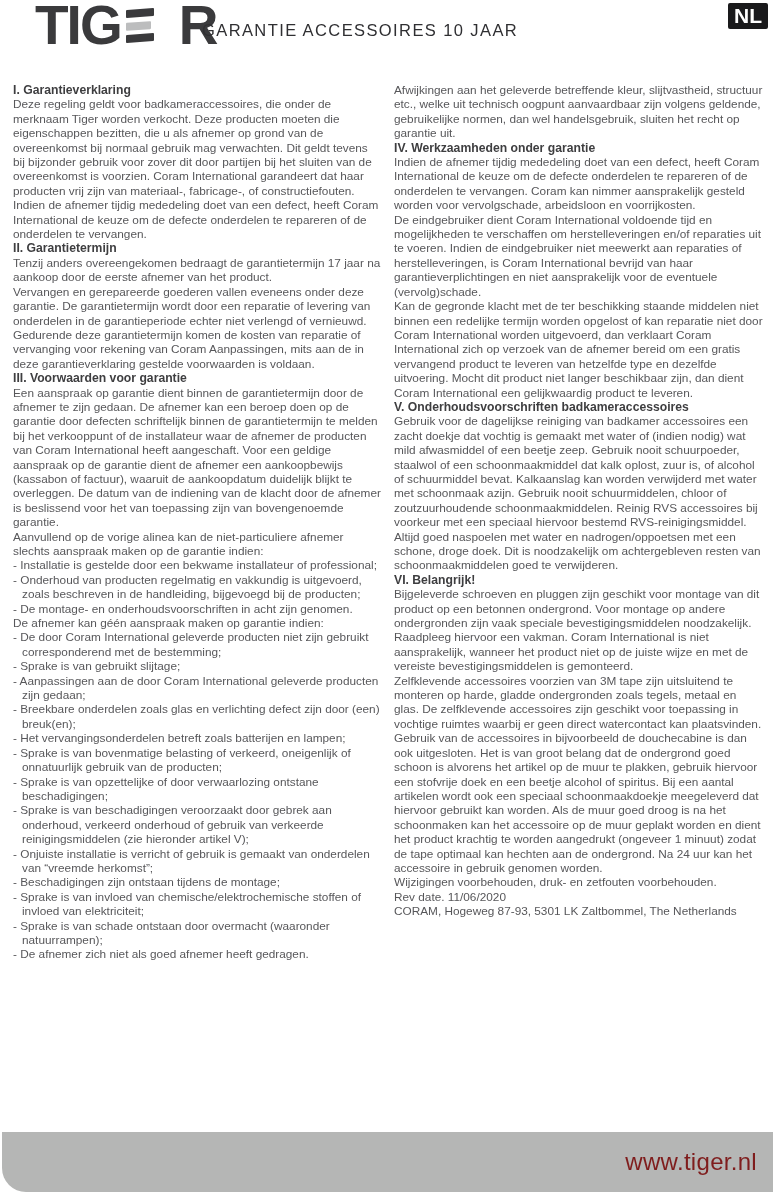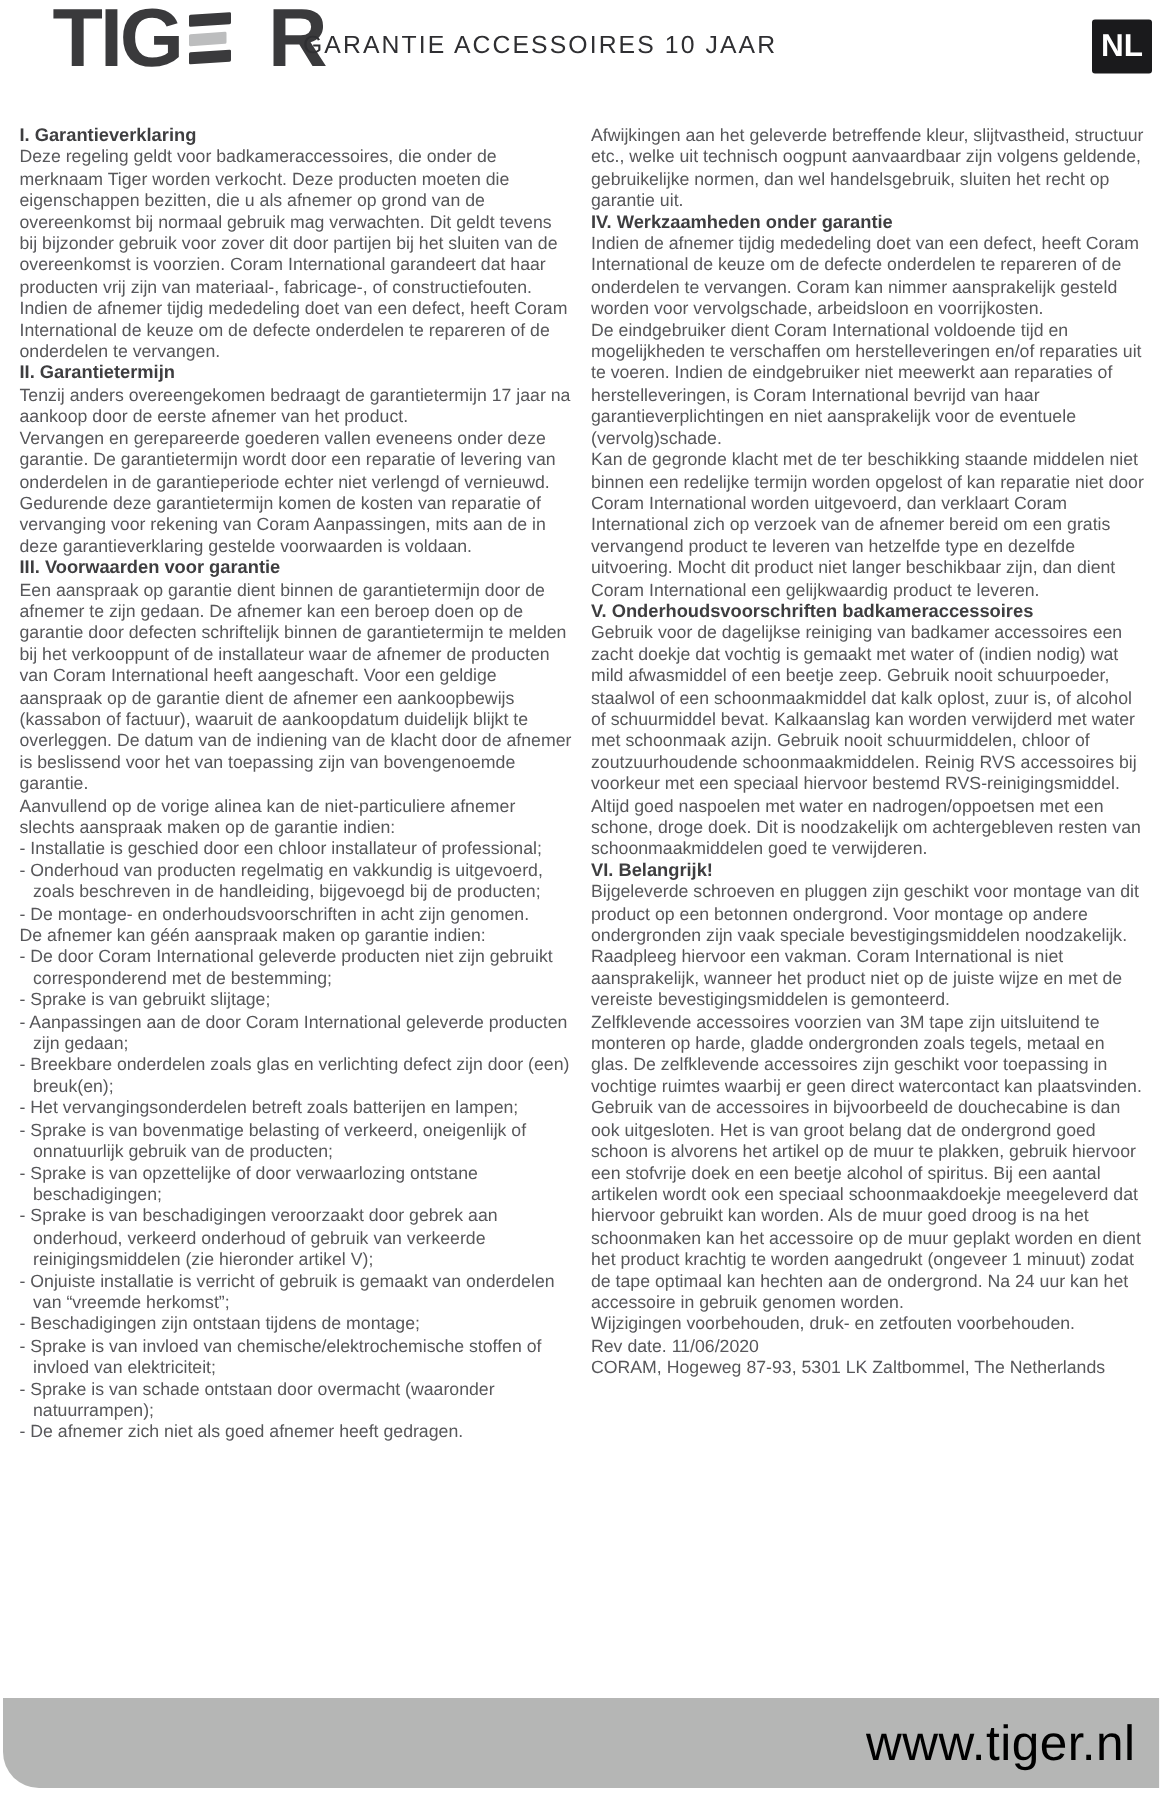--- a/index.html
+++ b/index.html
@@ -24,21 +24,21 @@
     height:33px; width:28px; margin:1px 3px 0 5px; }
   .logo-e .bar { height:8px; width:100%; background:var(--logo-dark,#3a3a3c);
     transform: skewY(-4deg); border-radius:1px; }
   .logo-e .bar.mid { background: var(--logo-light,#bcbdbe); width:88%; }
   .doc-title {
     position:absolute; left:202px; top:21px;
     font-size:16.5px; font-weight:normal; letter-spacing:1.4px;
     color:#2f2f32;
   }
   .nl-badge {
-    position:absolute; right:5px; top:13px; width:40px; height:36px;
+    position:absolute; right:5px; top:3px; width:40px; height:26px;
     background: var(--badge-bg,#1a1a1c); color:#ffffff;
     font-weight:bold; font-size:21px;
     display:flex; align-items:center; justify-content:center;
     border-radius:2px;
   }
 
   
   .columns {
     position:absolute; top:83px; left:13px; right:10px; bottom:70px;
     display:grid; grid-template-columns:1fr 1fr; column-gap:26px;
@@ -61,21 +61,21 @@
 
   
   .footer-bar {
     position:absolute; left:2px; right:0; top:1132px; height:60px;
     background: var(--footer-bg,#b5b6b5);
     border-bottom-left-radius:24px;
     display:flex; align-items:center; justify-content:flex-end;
     padding-right:16px;
   }
   .footer-url {
-    font-size:33px; color:#000000; letter-spacing:0.3px;
+    font-size:24px; color:#7f1d1d; letter-spacing:0.3px;
   }
 </style>
 </head>
 <body>
 
 <div class="page">
 
   <div class="header">
     <div class="logo">
       <span class="logo-text">TIG</span>
@@ -95,21 +95,21 @@
         <h3 class="sec-heading">I. Garantieverklaring</h3>
         <p class="para">Deze regeling geldt voor badkameraccessoires, die onder de merknaam Tiger worden verkocht. Deze producten moeten die eigenschappen bezitten, die u als afnemer op grond van de overeenkomst bij normaal gebruik mag verwachten. Dit geldt tevens bij bijzonder gebruik voor zover dit door partijen bij het sluiten van de overeenkomst is voorzien. Coram International garandeert dat haar producten vrij zijn van materiaal-, fabricage-, of constructiefouten. Indien de afnemer tijdig mededeling doet van een defect, heeft Coram International de keuze om de defecte onderdelen te repareren of de onderdelen te vervangen.</p>
         <h3 class="sec-heading gap">II. Garantietermijn</h3>
         <p class="para">Tenzij anders overeengekomen bedraagt de garantietermijn 17 jaar na aankoop door de eerste afnemer van het product.</p>
         <p class="para">Vervangen en gerepareerde goederen vallen eveneens onder deze garantie. De garantietermijn wordt door een reparatie of levering van onderdelen in de garantieperiode echter niet verlengd of vernieuwd.</p>
         <p class="para">Gedurende deze garantietermijn komen de kosten van reparatie of vervanging voor rekening van Coram Aanpassingen, mits aan de in deze garantieverklaring gestelde voorwaarden is voldaan.</p>
         <h3 class="sec-heading gap">III. Voorwaarden voor garantie</h3>
         <p class="para">Een aanspraak op garantie dient binnen de garantietermijn door de afnemer te zijn gedaan. De afnemer kan een beroep doen op de garantie door defecten schriftelijk binnen de garantietermijn te melden bij het verkooppunt of de installateur waar de afnemer de producten van Coram International heeft aangeschaft. Voor een geldige aanspraak op de garantie dient de afnemer een aankoopbewijs (kassabon of factuur), waaruit de aankoopdatum duidelijk blijkt te overleggen. De datum van de indiening van de klacht door de afnemer is beslissend voor het van toepassing zijn van bovengenoemde garantie.</p>
         <p class="para gap">Aanvullend op de vorige alinea kan de niet-particuliere afnemer slechts aanspraak maken op de garantie indien:</p>
         <div class="list">
-          <div class="list-item">Installatie is geschied door een chloor installateur of professional;</div>
+          <div class="list-item">Installatie is gestelde door een bekwame installateur of professional;</div>
           <div class="list-item">Onderhoud van producten regelmatig en vakkundig is uitgevoerd, zoals beschreven in de handleiding, bijgevoegd bij de producten;</div>
           <div class="list-item">De montage- en onderhoudsvoorschriften in acht zijn genomen.</div>
         </div>
         <p class="para gap">De afnemer kan géén aanspraak maken op garantie indien:</p>
         <div class="list">
           <div class="list-item">De door Coram International geleverde producten niet zijn gebruikt corresponderend met de bestemming;</div>
           <div class="list-item">Sprake is van gebruikt slijtage;</div>
           <div class="list-item">Aanpassingen aan de door Coram International geleverde producten zijn gedaan;</div>
           <div class="list-item">Breekbare onderdelen zoals glas en verlichting defect zijn door (een) breuk(en);</div>
           <div class="list-item">Het vervangingsonderdelen betreft zoals batterijen en lampen;</div>

